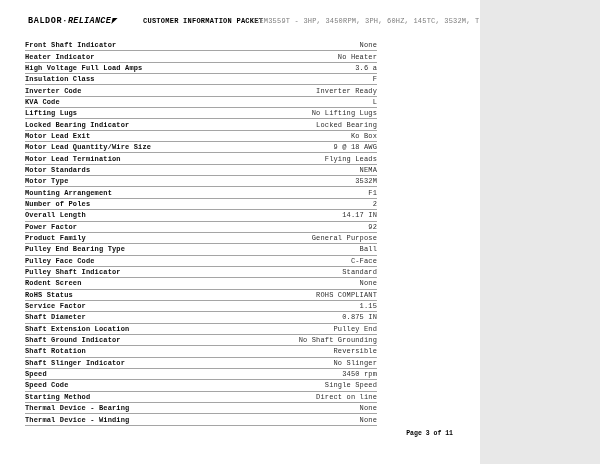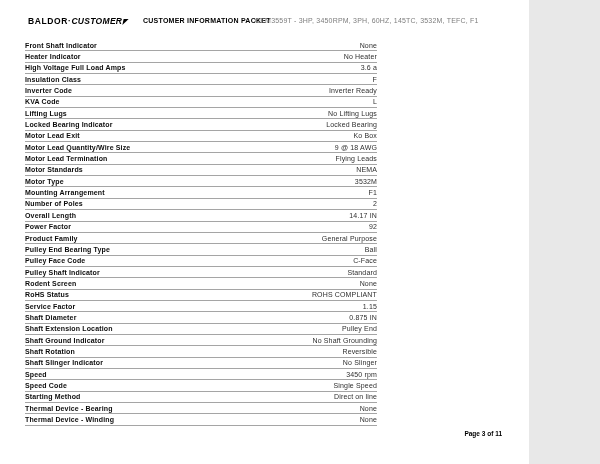--- a/index.html
+++ b/index.html
@@ -4,24 +4,25 @@
 <style>
   * { margin: 0; padding: 0; box-sizing: border-box; }
   html, body { width: 600px; height: 464px; }
   body {
     background: #e8e8e8;
     font-family: "Liberation Sans", sans-serif;
     -webkit-font-smoothing: antialiased;
   }
   .page {
     position: relative;
-    width: 529px;
+    width: 480px;
     height: 464px;
     background: #ffffff;
     overflow: hidden;
+    font-family: Liberation Mono, monospace;
   }
 
   
   .header {
     position: absolute;
     left: 0; top: 0; width: 600px; height: 30px;
   }
   .logo {
     position: absolute;
     left: 28px; top: 16px;
@@ -102,21 +103,21 @@
 </style>
 </head>
 <body>
 
 <div class="page">
 
   <div class="header">
     <div class="logo">
       <span>BALDOR</span>
         <span>·</span>
-        <span class="reliance">CUSTOMER</span>
+        <span class="reliance">RELIANCE</span>
       <span class="logo-flag"></span>
     </div>
     <div class="doc-title">CUSTOMER INFORMATION PACKET</div>
     <div class="product-summary">CEM3559T - 3HP, 3450RPM, 3PH, 60HZ, 145TC, 3532M, TEFC, F1</div>
   </div>
 
   <div class="spec-table">
       <div class="row">
         <span class="label">Front Shaft Indicator</span>
         <span class="value">None</span>

